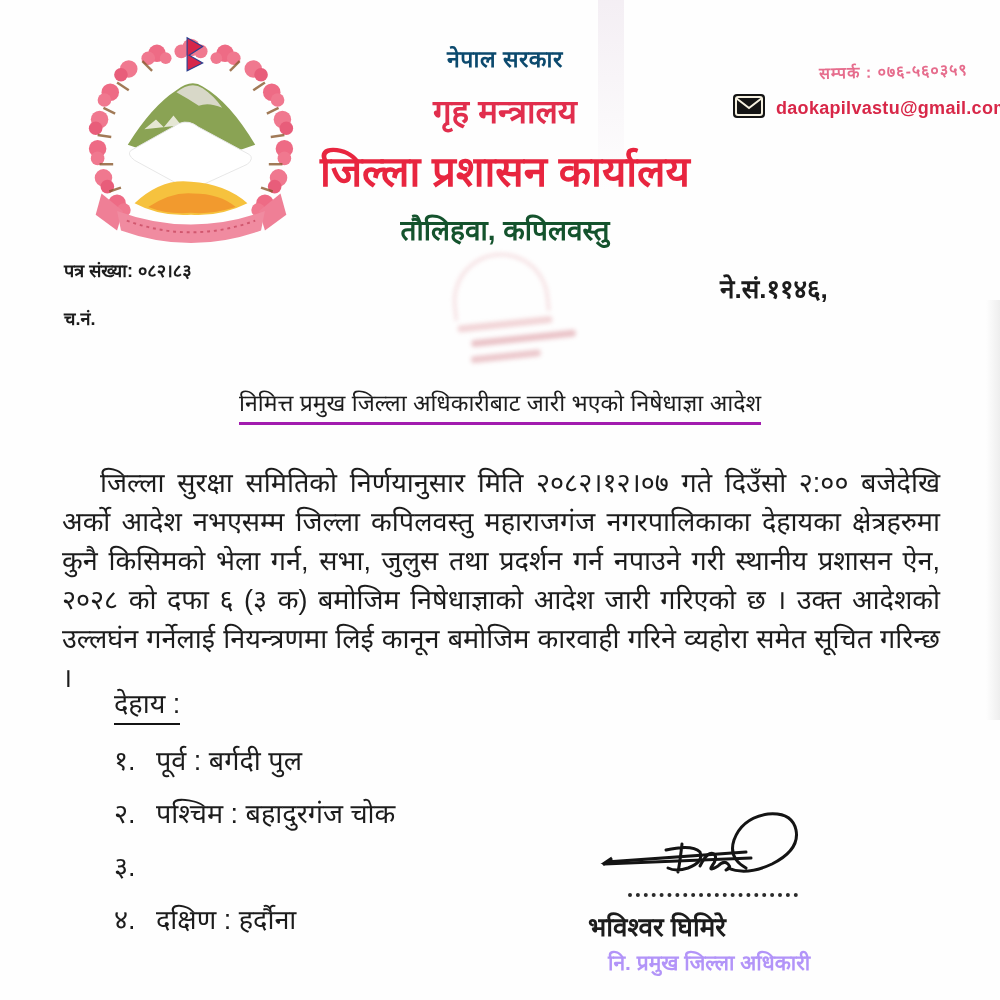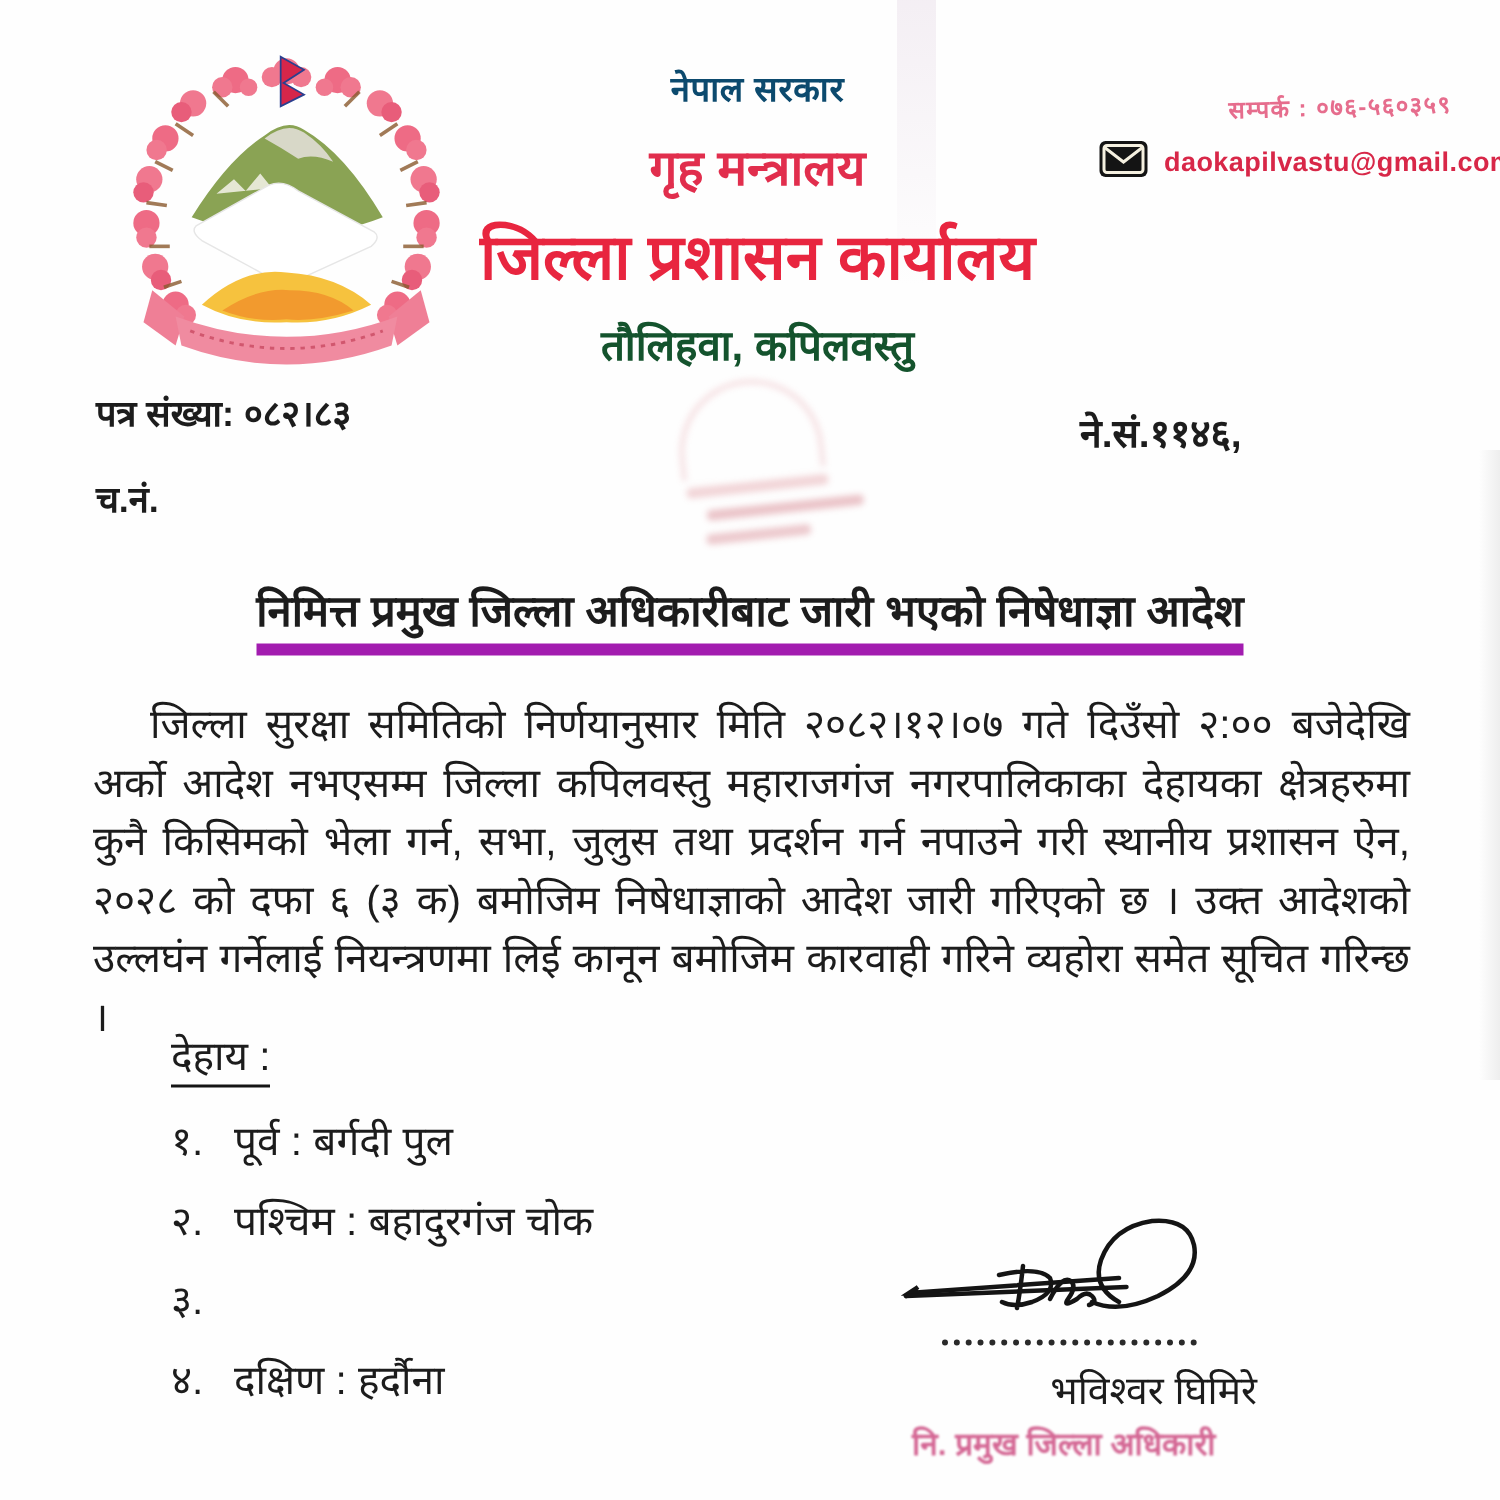--- a/index.html
+++ b/index.html
@@ -44,21 +44,21 @@
     transform:rotate(-1.5deg);
     opacity:.85;letter-spacing:1px;
   }
   .email-row{
     position:absolute;left:732px;top:93px;
     display:flex;align-items:center;gap:10px;
   }
   .email-text{font-size:18px;font-weight:bold;letter-spacing:.3px;}
 
   
-  .meta-left{position:absolute;left:64px;top:258px;font-weight:bold;font-size:24px;}
+  .meta-left{position:absolute;left:64px;top:258px;font-weight:bold;font-size:18px;}
   .meta-left .line2{margin-top:24px;}
   .meta-right{position:absolute;left:712px;top:254px;font-weight:bold;font-size:26px;}
   .meta-right .line2{margin-top:16px;margin-left:8px;}
 
   
   .faint-stamp{
     position:absolute;left:436px;top:252px;width:150px;height:115px;
     filter:blur(2px);opacity:.5;transform:rotate(-6deg);
     pointer-events:none;
   }
@@ -73,22 +73,22 @@
   .faint-stamp .l1{left:20px;top:68px;width:95px;}
   .faint-stamp .l2{left:32px;top:84px;width:105px;background:rgba(190,60,75,.6);}
   .faint-stamp .l3{left:30px;top:100px;width:70px;background:rgba(190,60,75,.55);}
 
   
   .subject{
     position:absolute;left:0;top:386px;width:1000px;text-align:center;
   }
   .subject span{
     display:inline-block;
-    font-size:29px;font-weight:bold;
-    border-bottom:8px solid #a21caf;
+    font-size:23px;font-weight:normal;
+    border-bottom:3px solid #a21caf;
     padding-bottom:4px;
   }
 
   
   .body-par{
     position:absolute;left:62px;top:464px;width:878px;
     font-size:27px;line-height:39px;
     text-align:justify;
     text-indent:38px;
   }
@@ -104,27 +104,27 @@
   .list-text{white-space:nowrap;}
 
   
   .sig-block{position:absolute;left:588px;top:806px;width:300px;}
   .sig-scrawl{position:absolute;left:8px;top:0;width:220px;height:90px;}
   .sig-dots{
     position:absolute;left:40px;top:86px;width:170px;
     border-bottom:4px dotted #2a2a2a;height:1px;
   }
   .sig-name{
-    position:absolute;left:0px;top:102px;width:250px;text-align:right;
-    font-size:26px;font-weight:normal;
+    position:absolute;left:0px;top:102px;width:250px;text-align:left;
+    font-size:26px;font-weight:bold;
   }
   .sig-designation{
     position:absolute;left:20px;top:142px;width:260px;
     font-size:21px;font-weight:bold;
-    color:#be185d;opacity:.65;filter:blur(.6px);
+    color:#8b5cf6;opacity:.65;filter:blur(.6px);
     white-space:nowrap;
   }
 </style>
 </head>
 <body>
 
 <div class="page">
 
   <div class="smudge-vert"></div>
   <div class="smudge-right"></div>

